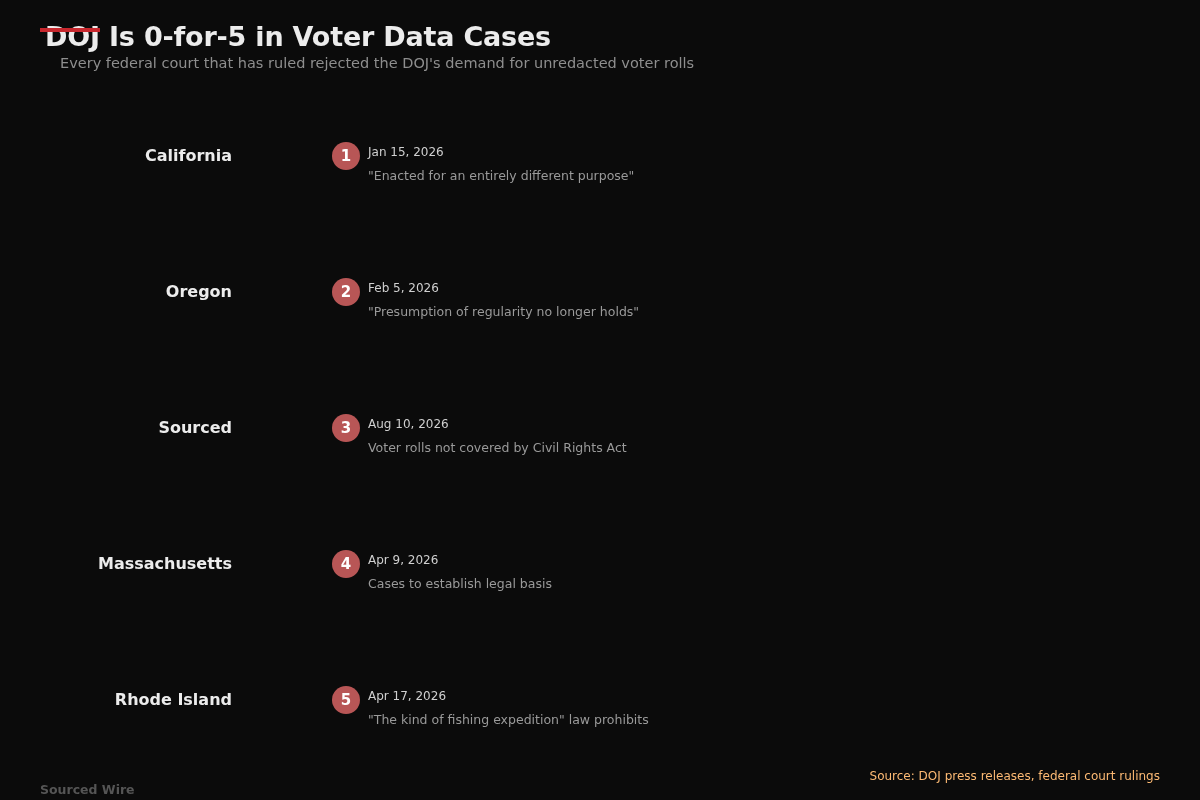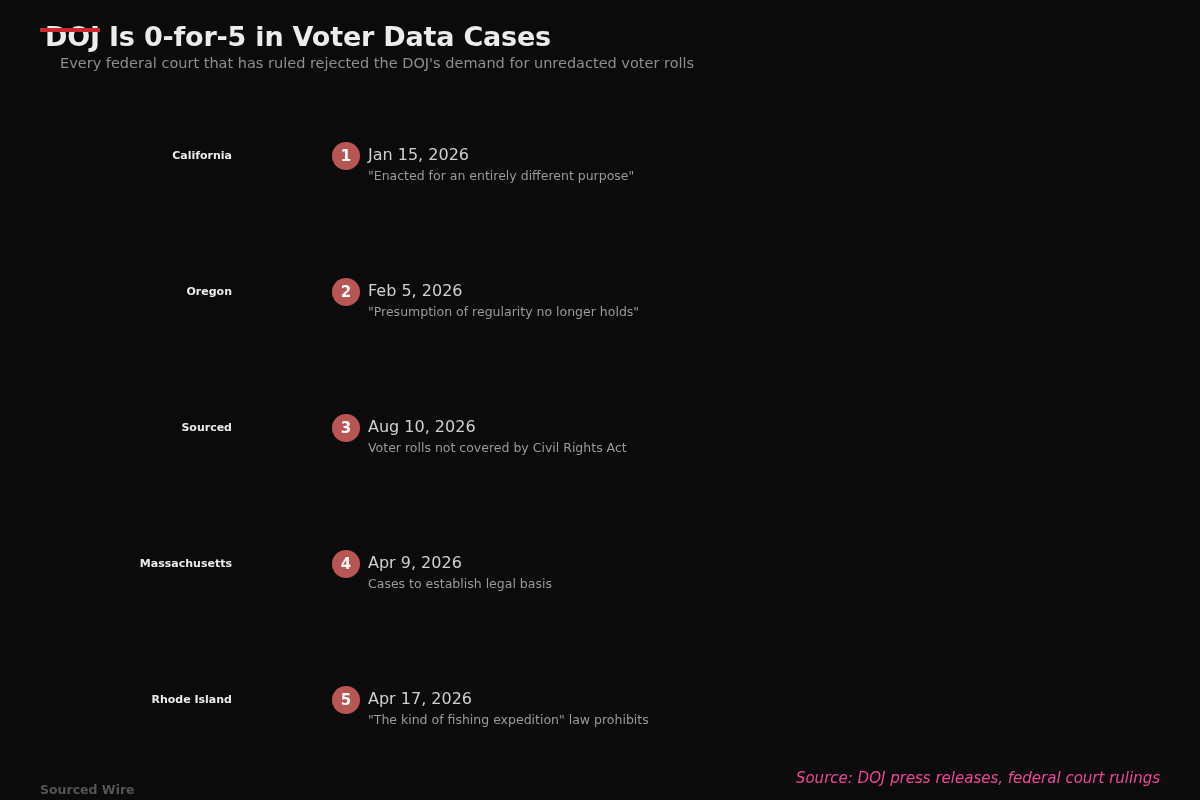--- a/index.html
+++ b/index.html
@@ -21,45 +21,45 @@
       font-size: 27px; font-weight: bold; color: #ececec;
       letter-spacing: -0.2px; white-space: nowrap;
     }
     .subtitle {
       position: absolute; left: 60px; top: 55px;
       font-size: 14.5px; color: #8e8e8e; white-space: nowrap;
     }
     .row { position: absolute; left: 0; width: 1200px; height: 60px; }
     .state {
       position: absolute; right: 968px; top: 0;
-      font-size: 11px; font-weight: bold; color: #ececec;
+      font-size: 16px; font-weight: bold; color: #ececec;
       white-space: nowrap; line-height: 24px;
     }
     .badge {
       position: absolute; left: 332px; top: -2px;
       width: 28px; height: 28px; border-radius: 50%;
       background: #b85656; color: #ffffff;
       font-size: 15px; font-weight: bold;
       display: flex; align-items: center; justify-content: center;
     }
     .date {
       position: absolute; left: 368px; top: 1px;
-      font-size: 16px; color: #d0d0d0; white-space: nowrap;
+      font-size: 12px; color: #d0d0d0; white-space: nowrap;
     }
     .note {
       position: absolute; left: 368px; top: 24px;
       font-size: 12.5px; color: #9a9a9a; white-space: nowrap;
     }
     .footer-left {
       position: absolute; left: 40px; top: 782px;
       font-size: 12.5px; font-weight: bold; color: #555555;
     }
     .footer-right {
       position: absolute; right: 40px; top: 769px;
-      font-size: 15px; color: #ec4899; white-space: nowrap; font-style: italic;
+      font-size: 12px; color: #fdba74; white-space: nowrap;
     }
   </style>
 </head>
 <body>
 
 <div class="page">
   <div class="accent-bar"></div>
   <div class="title">DOJ Is 0-for-5 in Voter Data Cases</div>
   <div class="subtitle">Every federal court that has ruled rejected the DOJ's demand for unredacted voter rolls</div>
 

